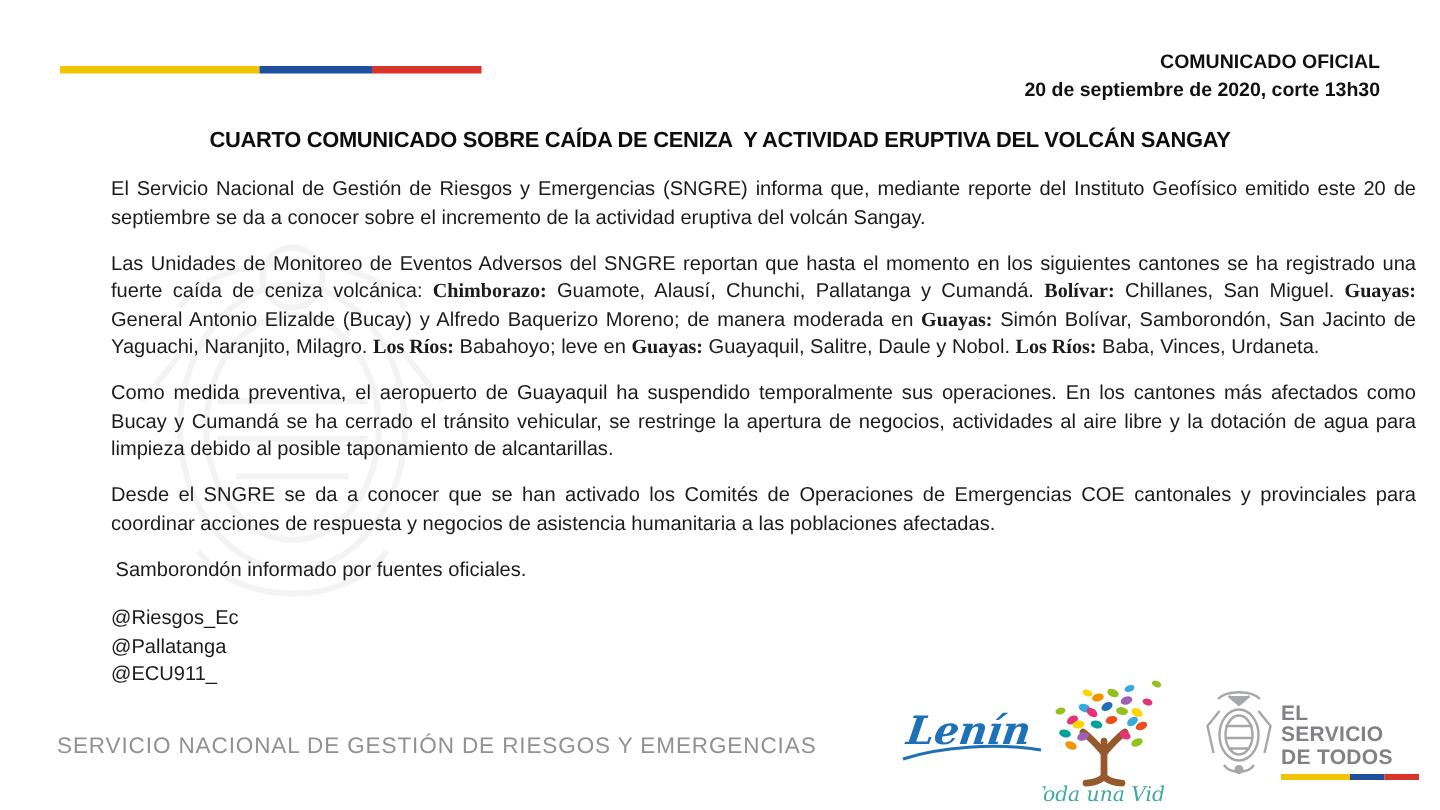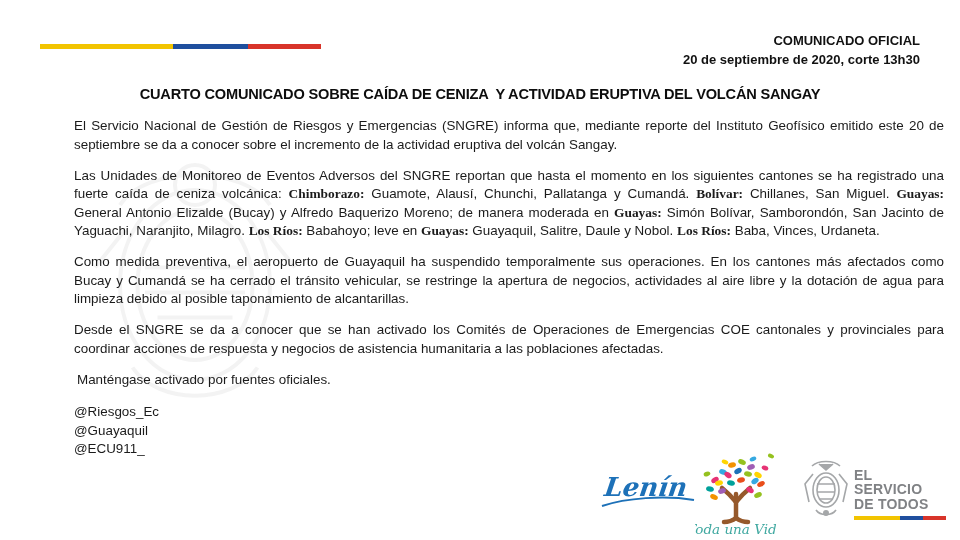--- a/index.html
+++ b/index.html
@@ -104,28 +104,29 @@
     <div>20 de septiembre de 2020, corte 13h30</div>
   </div>
 
   <div class="doc-title">CUARTO COMUNICADO SOBRE CAÍDA DE CENIZA  Y ACTIVIDAD ERUPTIVA DEL VOLCÁN SANGAY</div>
 
   <div class="body-text">
     <p>El Servicio Nacional de Gestión de Riesgos y Emergencias (SNGRE) informa que, mediante reporte del Instituto Geofísico emitido este 20 de septiembre se da a conocer sobre el incremento de la actividad eruptiva del volcán Sangay.</p>
     <p><span>Las Unidades de Monitoreo de Eventos Adversos del SNGRE reportan que hasta el momento en los siguientes cantones se ha registrado una fuerte caída de ceniza volcánica: </span><span class="bold">Chimborazo:</span><span> Guamote, Alausí, Chunchi, Pallatanga y Cumandá. </span><span class="bold">Bolívar:</span><span> Chillanes, San Miguel. </span><span class="bold">Guayas:</span><span> General Antonio Elizalde (Bucay) y Alfredo Baquerizo Moreno; de manera moderada en </span><span class="bold">Guayas:</span><span> Simón Bolívar, Samborondón, San Jacinto de Yaguachi, Naranjito, Milagro. </span><span class="bold">Los Ríos:</span><span> Babahoyo; leve en </span><span class="bold">Guayas:</span><span> Guayaquil, Salitre, Daule y Nobol. </span><span class="bold">Los Ríos:</span><span> Baba, Vinces, Urdaneta.</span></p>
     <p>Como medida preventiva, el aeropuerto de Guayaquil ha suspendido temporalmente sus operaciones. En los cantones más afectados como Bucay y Cumandá se ha cerrado el tránsito vehicular, se restringe la apertura de negocios, actividades al aire libre y la dotación de agua para limpieza debido al posible taponamiento de alcantarillas.</p>
     <p>Desde el SNGRE se da a conocer que se han activado los Comités de Operaciones de Emergencias COE cantonales y provinciales para coordinar acciones de respuesta y negocios de asistencia humanitaria a las poblaciones afectadas.</p>
-    <p class="note">Manténgase activado por fuentes oficiales.</p>
+    <p class="note">Samborondón informado por fuentes oficiales.</p>
     <div class="handles">
       <div>@Riesgos_Ec</div>
-      <div>@Guayaquil</div>
+      <div>@Pallatanga</div>
       <div>@ECU911_</div>
     </div>
   </div>
 
+  <div class="agency">SERVICIO NACIONAL DE GESTIÓN DE RIESGOS Y EMERGENCIAS</div>
 
   <svg class="logo-lenin" width="100" height="52" viewBox="0 0 100 52">
     <text x="10" y="32" font-family="DejaVu Serif, serif" font-style="italic" font-weight="bold" font-size="26" fill="#1d71b8" transform="skewX(-8)">Lenín</text>
     <path d="M4,42 C28,34 66,31 96,36" fill="none" stroke="#1d71b8" stroke-width="2"></path>
   </svg>
 
   <svg class="logo-tree" width="82" height="88" viewBox="0 0 82 88">
     <g stroke="#96592b" stroke-width="4.5" stroke-linecap="round" fill="none">
       <path d="M41,68 L41,44"></path>
       <path d="M41,52 C36,46 32,42 27,38"></path>

